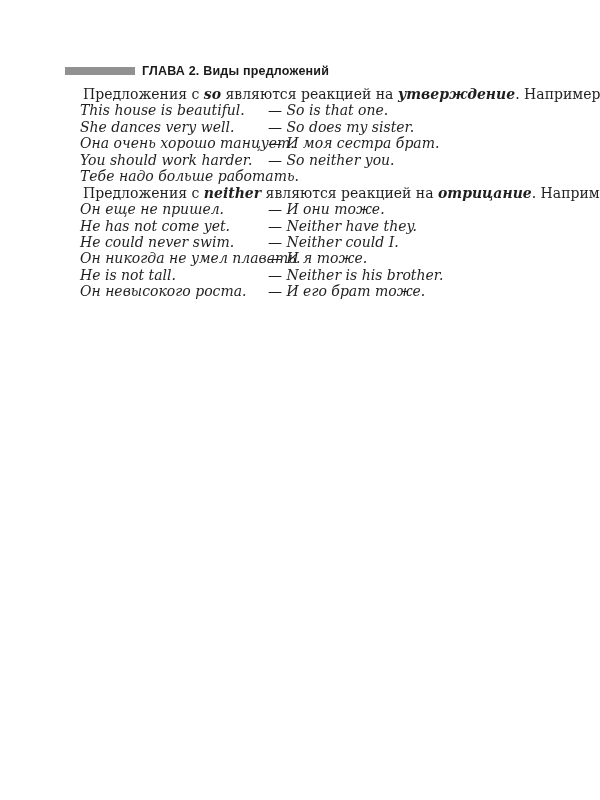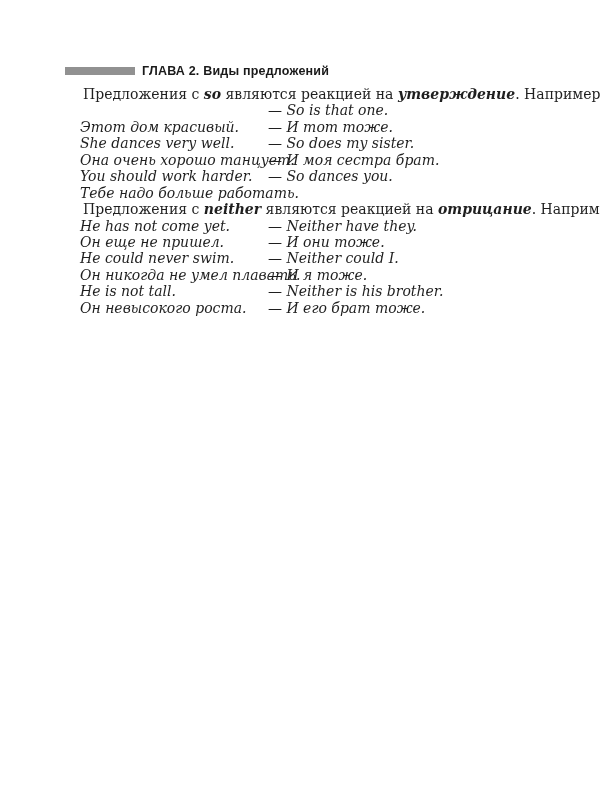--- a/index.html
+++ b/index.html
@@ -83,51 +83,48 @@
   <div class="chapter-header">
     <span class="chapter-bar" style="background: rgb(145, 145, 145);"></span>
     <span class="chapter-title">ГЛАВА 2. Виды предложений</span>
   </div>
 
   <div class="content">
 
     <p class="intro"><span>Предложения с </span><span class="kw">so</span><span> являются реакцией на </span><span class="emph">утверждение</span><span>. Например:</span></p>
 
     <div class="row">
+      <span class="cell-left">This house is beautiful.</span>
       <span class="cell-right">— So is that one.</span>
-    </div>
-    <div class="row">
-      <span class="cell-left">Этот дом красивый.</span>
-      <span class="cell-right">— И тот тоже.</span>
     </div>
     <div class="row">
       <span class="cell-left">She dances very well.</span>
       <span class="cell-right">— So does my sister.</span>
     </div>
     <div class="row">
       <span class="cell-left">Она очень хорошо танцует.</span>
       <span class="cell-right">— И моя сестра брат.</span>
     </div>
     <div class="row">
       <span class="cell-left">You should work harder.</span>
-      <span class="cell-right">— So dances you.</span>
+      <span class="cell-right">— So neither you.</span>
     </div>
     <div class="row">
       <span class="cell-left">Тебе надо больше работать.</span>
     </div>
 
     <p class="intro"><span>Предложения с </span><span class="kw">neither</span><span> являются реакцией на </span><span class="emph">отрицание</span><span>. Например:</span></p>
 
     <div class="row">
+      <span class="cell-left">Он еще не пришел.</span>
+      <span class="cell-right">— И они тоже.</span>
+    </div>
+    <div class="row">
       <span class="cell-left">He has not come yet.</span>
       <span class="cell-right">— Neither have they.</span>
-    </div>
-    <div class="row">
-      <span class="cell-left">Он еще не пришел.</span>
-      <span class="cell-right">— И они тоже.</span>
     </div>
     <div class="row">
       <span class="cell-left">He could never swim.</span>
       <span class="cell-right">— Neither could I.</span>
     </div>
     <div class="row">
       <span class="cell-left">Он никогда не умел плавать.</span>
       <span class="cell-right">— И я тоже.</span>
     </div>
     <div class="row">

